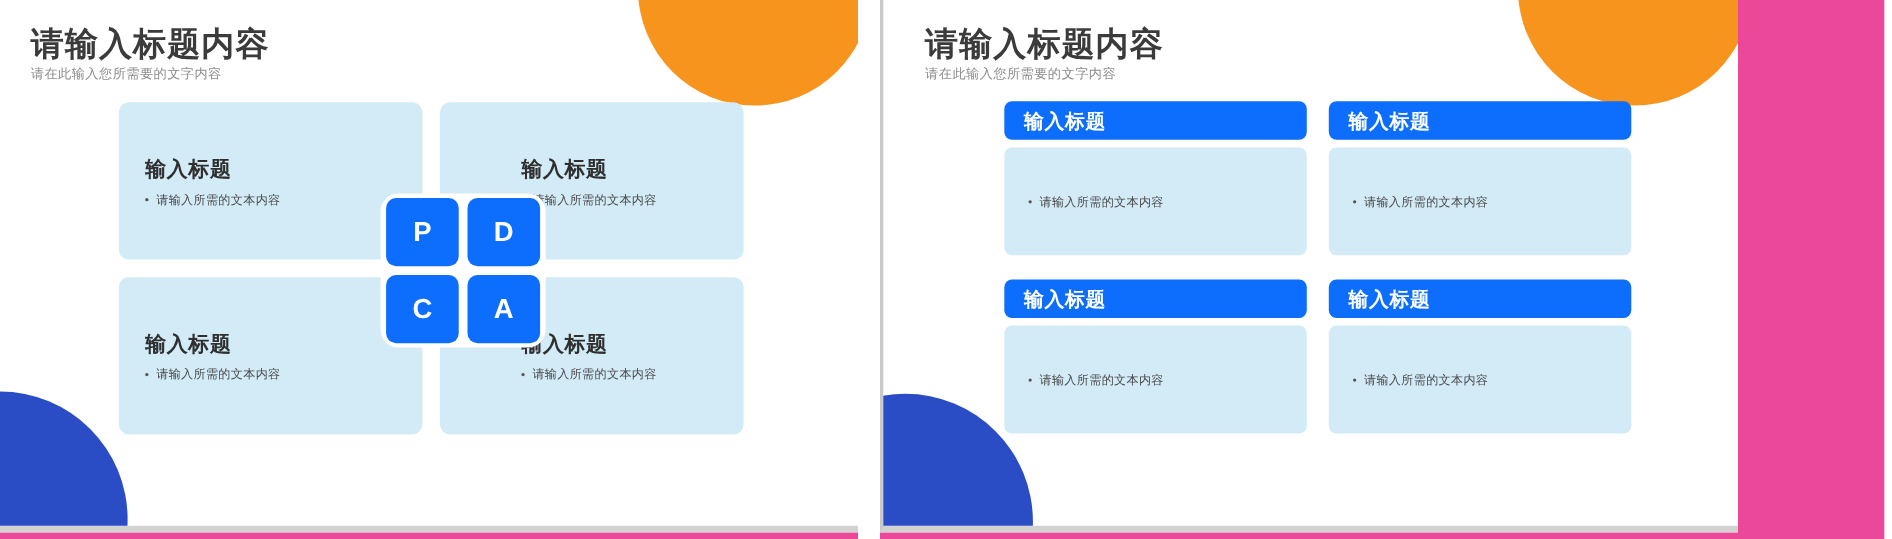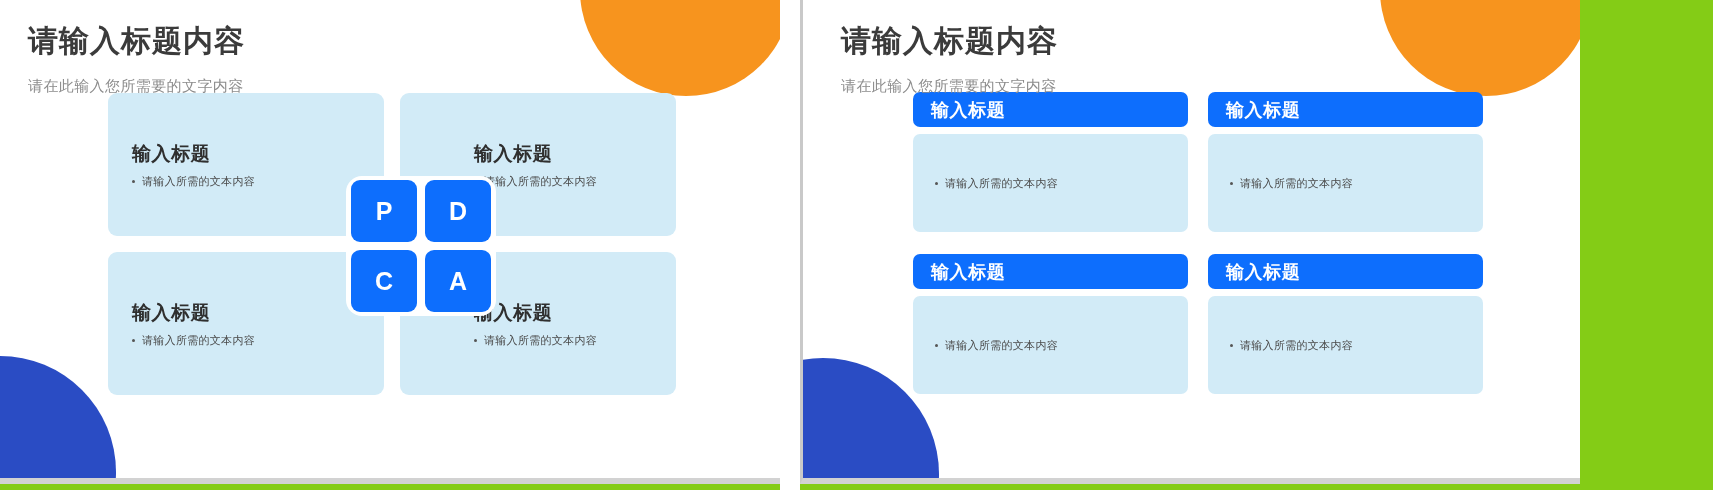--- a/index.html
+++ b/index.html
@@ -10,21 +10,21 @@
     background: #ffffff;
     font-family: "Liberation Sans", "DejaVu Sans", sans-serif;
     overflow: hidden;
   }
 
   .deck {
     position: relative;
     width: 1713px;
     height: 490px;
     display: flex;
-    background: #84cc16;
+    background: #ec4899;
   }
 
   
   .slide {
     position: relative;
     width: 780px;
     height: 484px;
     background: #ffffff;
     overflow: hidden;
     flex: 0 0 auto;
@@ -76,22 +76,22 @@
 
   .page-title {
     font-size: 30px;
     font-weight: 700;
     color: #3b3b3b;
     letter-spacing: 1px;
     line-height: 1.15;
     white-space: nowrap;
   }
   .page-subtitle {
-    margin-top: 18px;
-    font-size: 15px;
+    margin-top: 0;
+    font-size: 12px;
     color: #8c8c8c;
     letter-spacing: 0.4px;
     white-space: nowrap;
   }
 
   
   .pdca-wrap {
     position: absolute;
     left: 108px;
     top: 93px;

